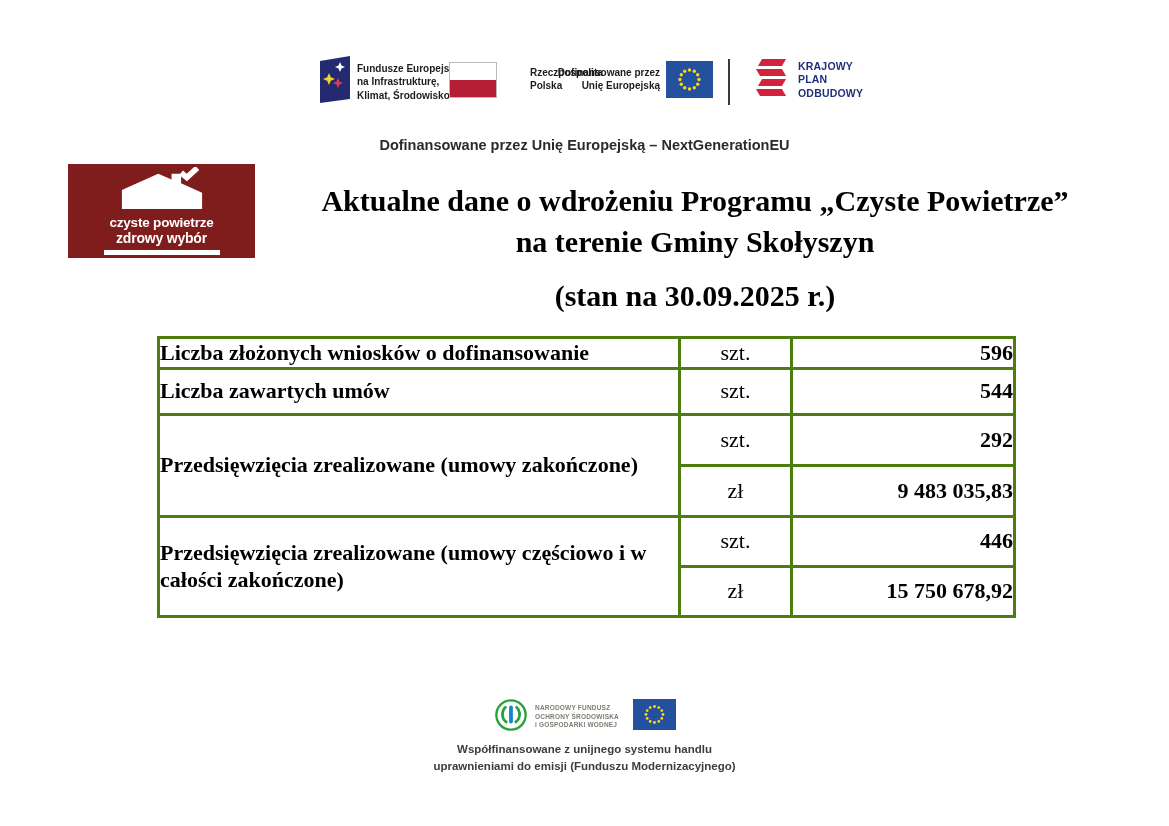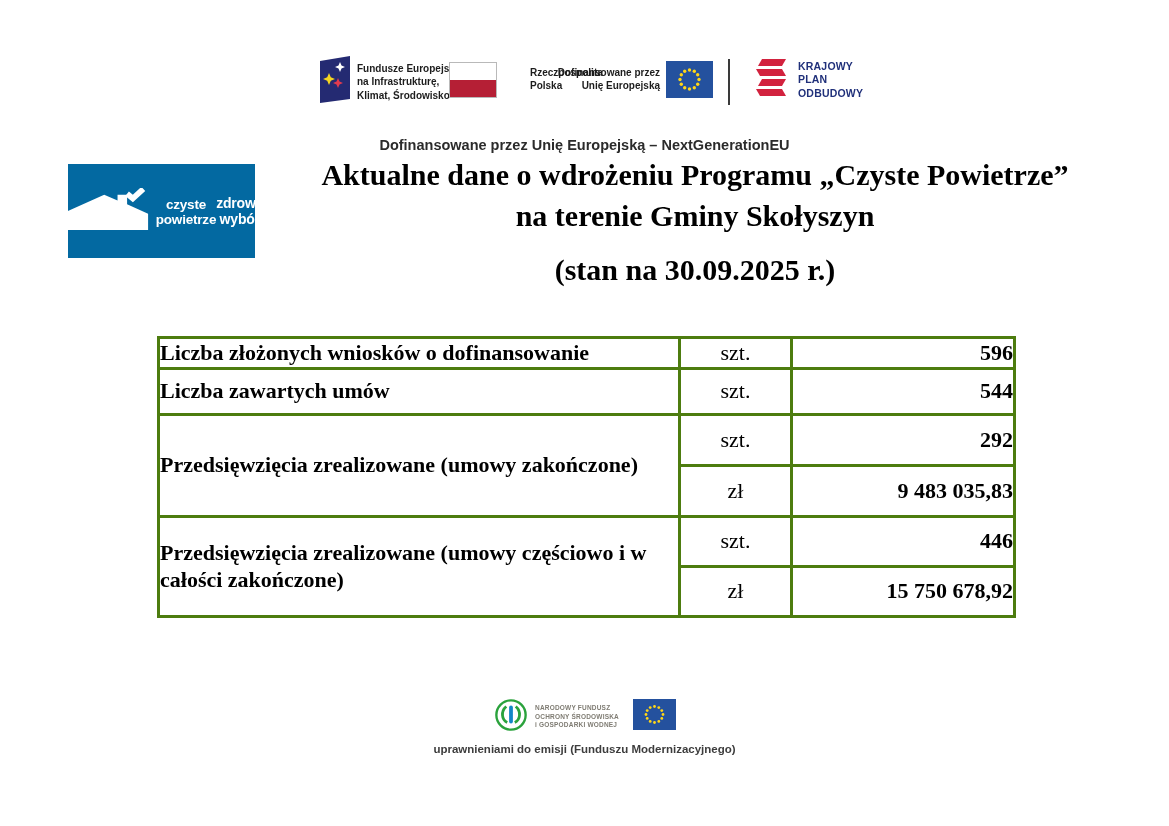--- a/index.html
+++ b/index.html
@@ -19,29 +19,29 @@
   .eu-flag{display:block;}
   .eu-flag-top{position:absolute;left:666px;top:61px;}
   .v-divider{position:absolute;left:728px;top:59px;width:2px;height:46px;background:#3a3a3a;}
   .kpo-group{left:752px;top:58px;gap:8px;}
   .kpo-text{font-family:"Liberation Sans",sans-serif;font-size:10.5px;line-height:1.25;
             font-weight:700;color:#20307a;letter-spacing:.2px;}
   .nextgen{position:absolute;left:0;top:122px;width:1169px;text-align:center;
            font-family:"Liberation Sans",sans-serif;font-size:14.5px;font-weight:600;color:#2b2b2b;margin-top:15px;}
 
   
-  .cp-logo{position:absolute;left:68px;top:164px;width:187px;height:94px;background:#0369a1;
-           display:flex;flex-direction:row;align-items:center;justify-content:center;
+  .cp-logo{position:absolute;left:68px;top:164px;width:187px;height:94px;background:#7f1d1d;
+           display:flex;flex-direction:column;align-items:center;justify-content:center;
            font-family:"Liberation Sans",sans-serif;color:#fff;text-align:center;}
   .cp-line1{font-size:13.5px;font-weight:700;letter-spacing:-.2px;margin-top:2px;}
   .cp-line2{font-size:14px;font-weight:700;letter-spacing:-.2px;}
   .cp-bar{width:116px;height:5px;background:#fff;margin-top:4px;}
 
   
-  .title-block{position:absolute;left:255px;top:154px;width:880px;text-align:center;
+  .title-block{position:absolute;left:255px;top:180px;width:880px;text-align:center;
                font-weight:700;font-size:30px;line-height:41px;color:#000;}
   .title-line3{margin-top:13px;}
 
   
   table.stats{position:absolute;left:157px;top:336px;width:856px;border-collapse:collapse;
               table-layout:fixed;border:2px solid #434343;}
   table.stats td{border:3px solid #4d7c0f;font-size:22px;vertical-align:middle;padding:0;}
   td.cell-label{font-weight:700;padding-left:9px;padding-right:14px;line-height:1.25;}
   td.cell-unit{text-align:center;font-weight:400;}
   td.cell-value{text-align:right;font-weight:700;padding-right:12px;}
@@ -216,16 +216,17 @@
           <circle cx="17.2" cy="22.4" r="1.4"></circle>
         <circle cx="14.2" cy="19.4" r="1.4"></circle>
           <circle cx="13" cy="15.5" r="1.4"></circle>
         <circle cx="14.2" cy="11.6" r="1.4"></circle>
           <circle cx="17.2" cy="8.6" r="1.4"></circle>
       </g>
     </svg>
   </span>
 
   <div class="footer-note">
+    <div>Współfinansowane z unijnego systemu handlu</div>
     <div>uprawnieniami do emisji (Funduszu Modernizacyjnego)</div>
   </div>
 
 </div>
 
 </body></html>

